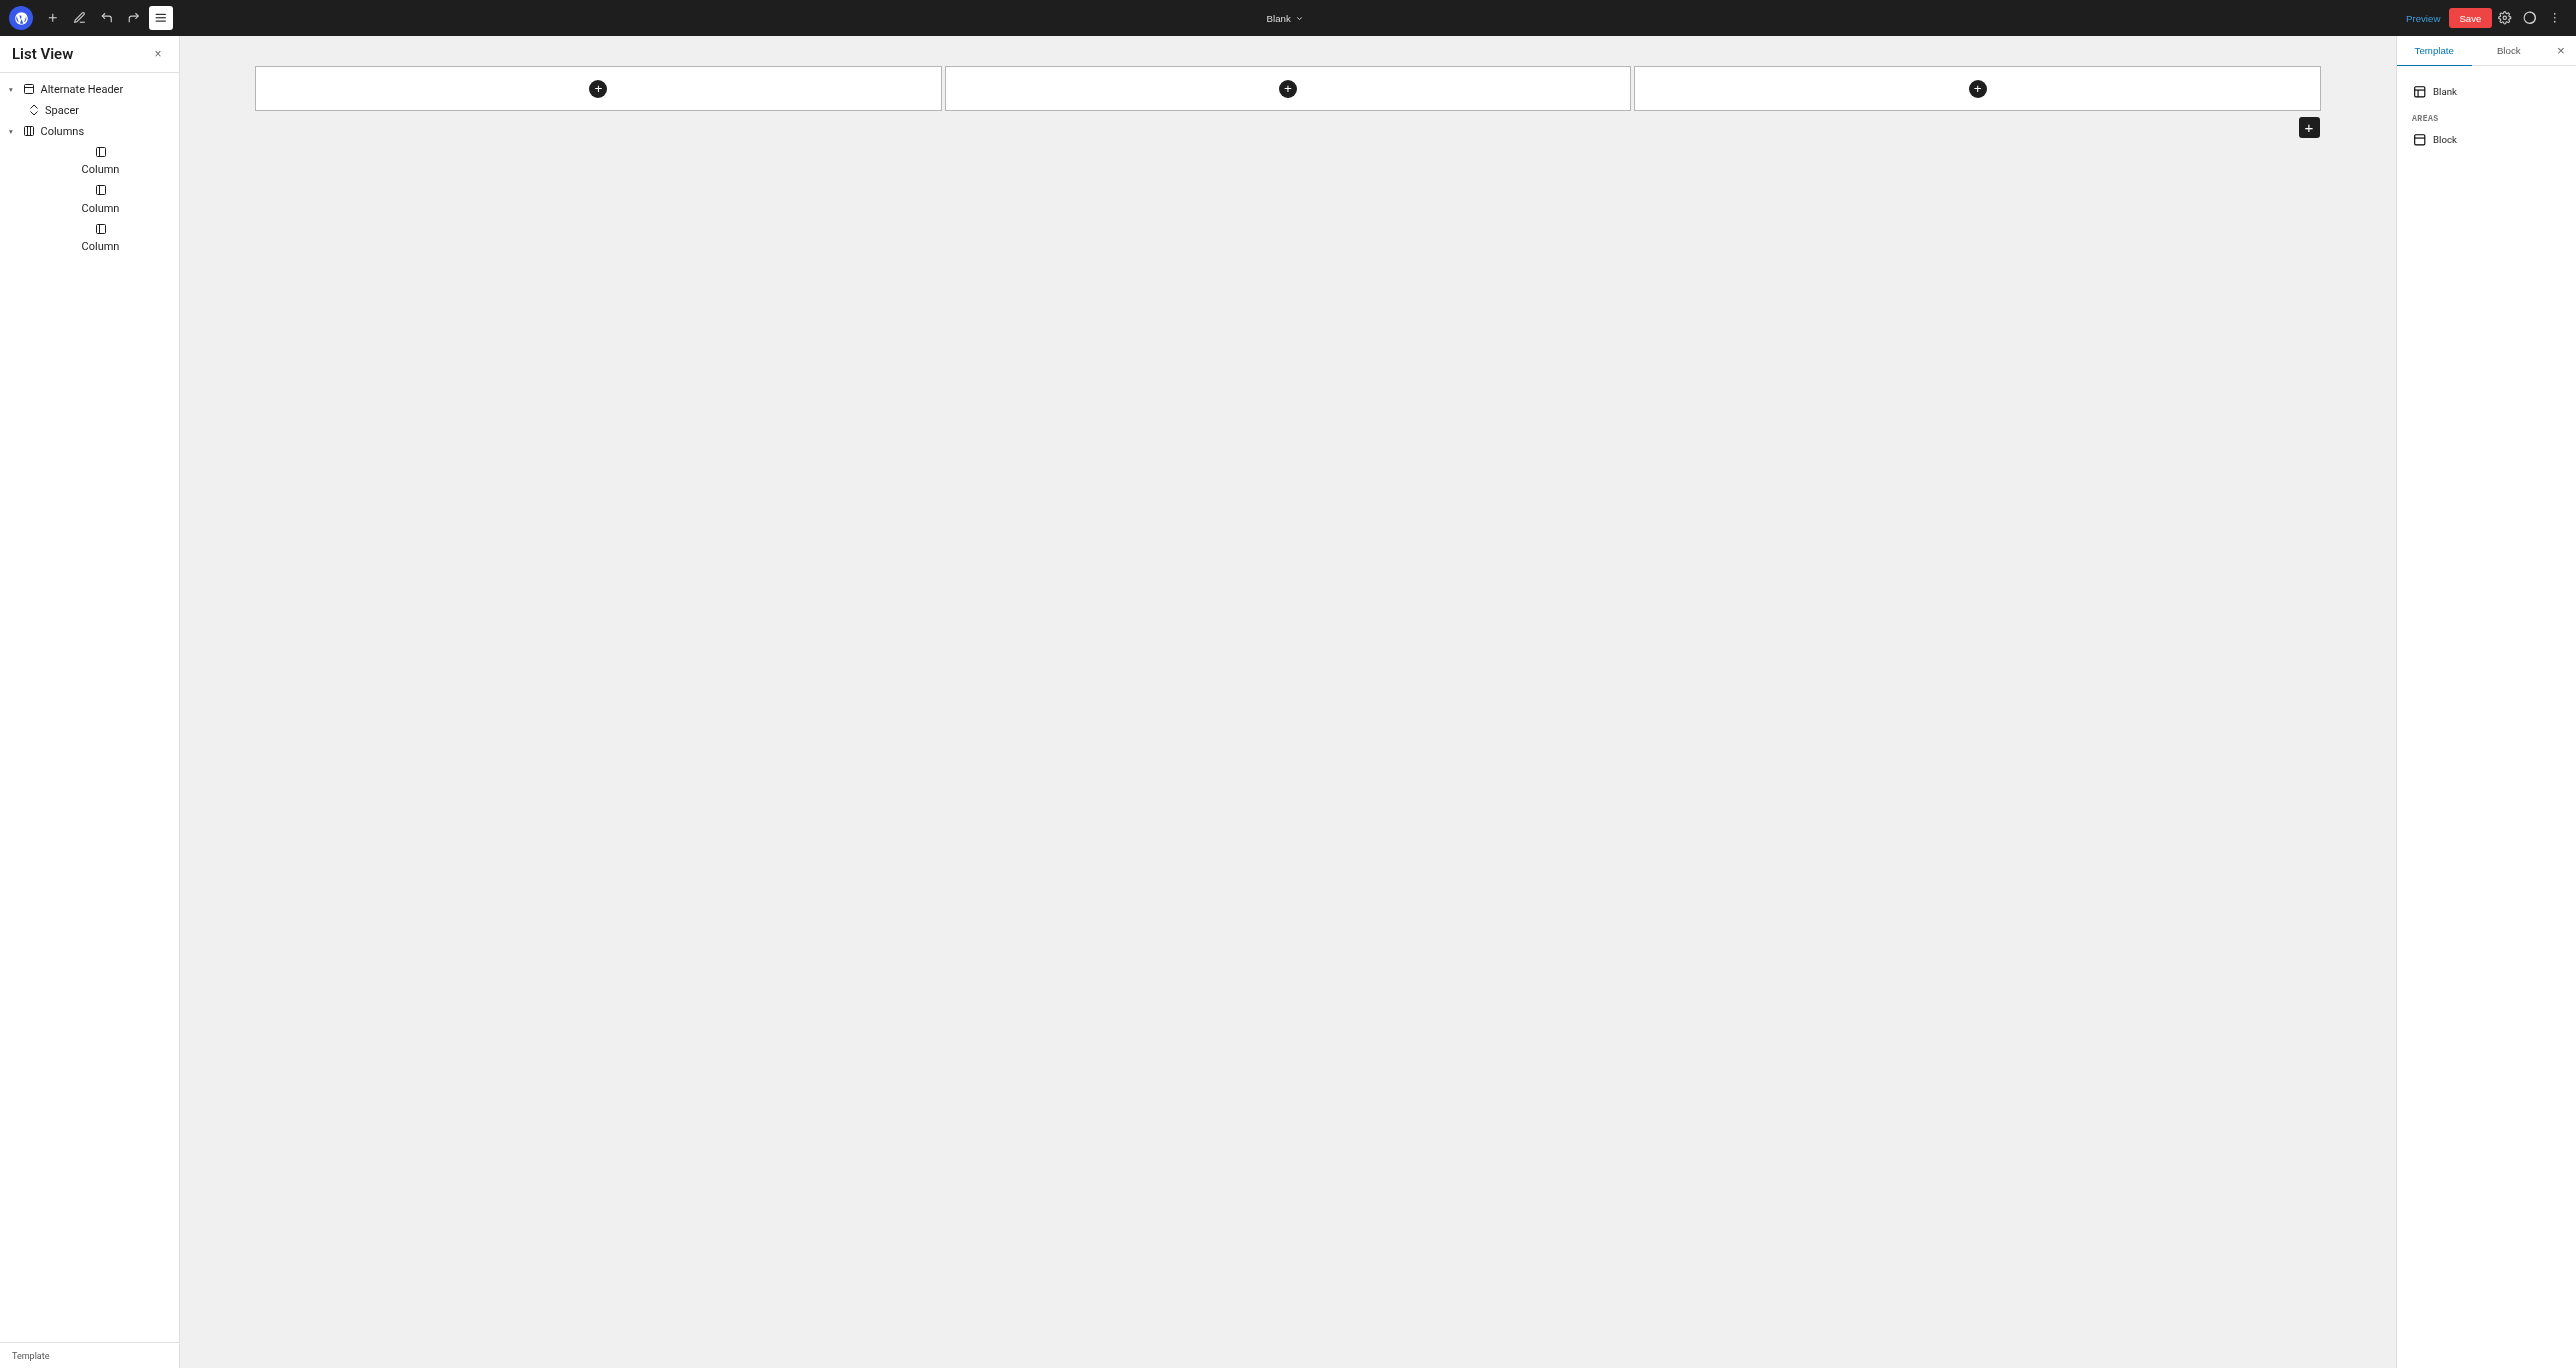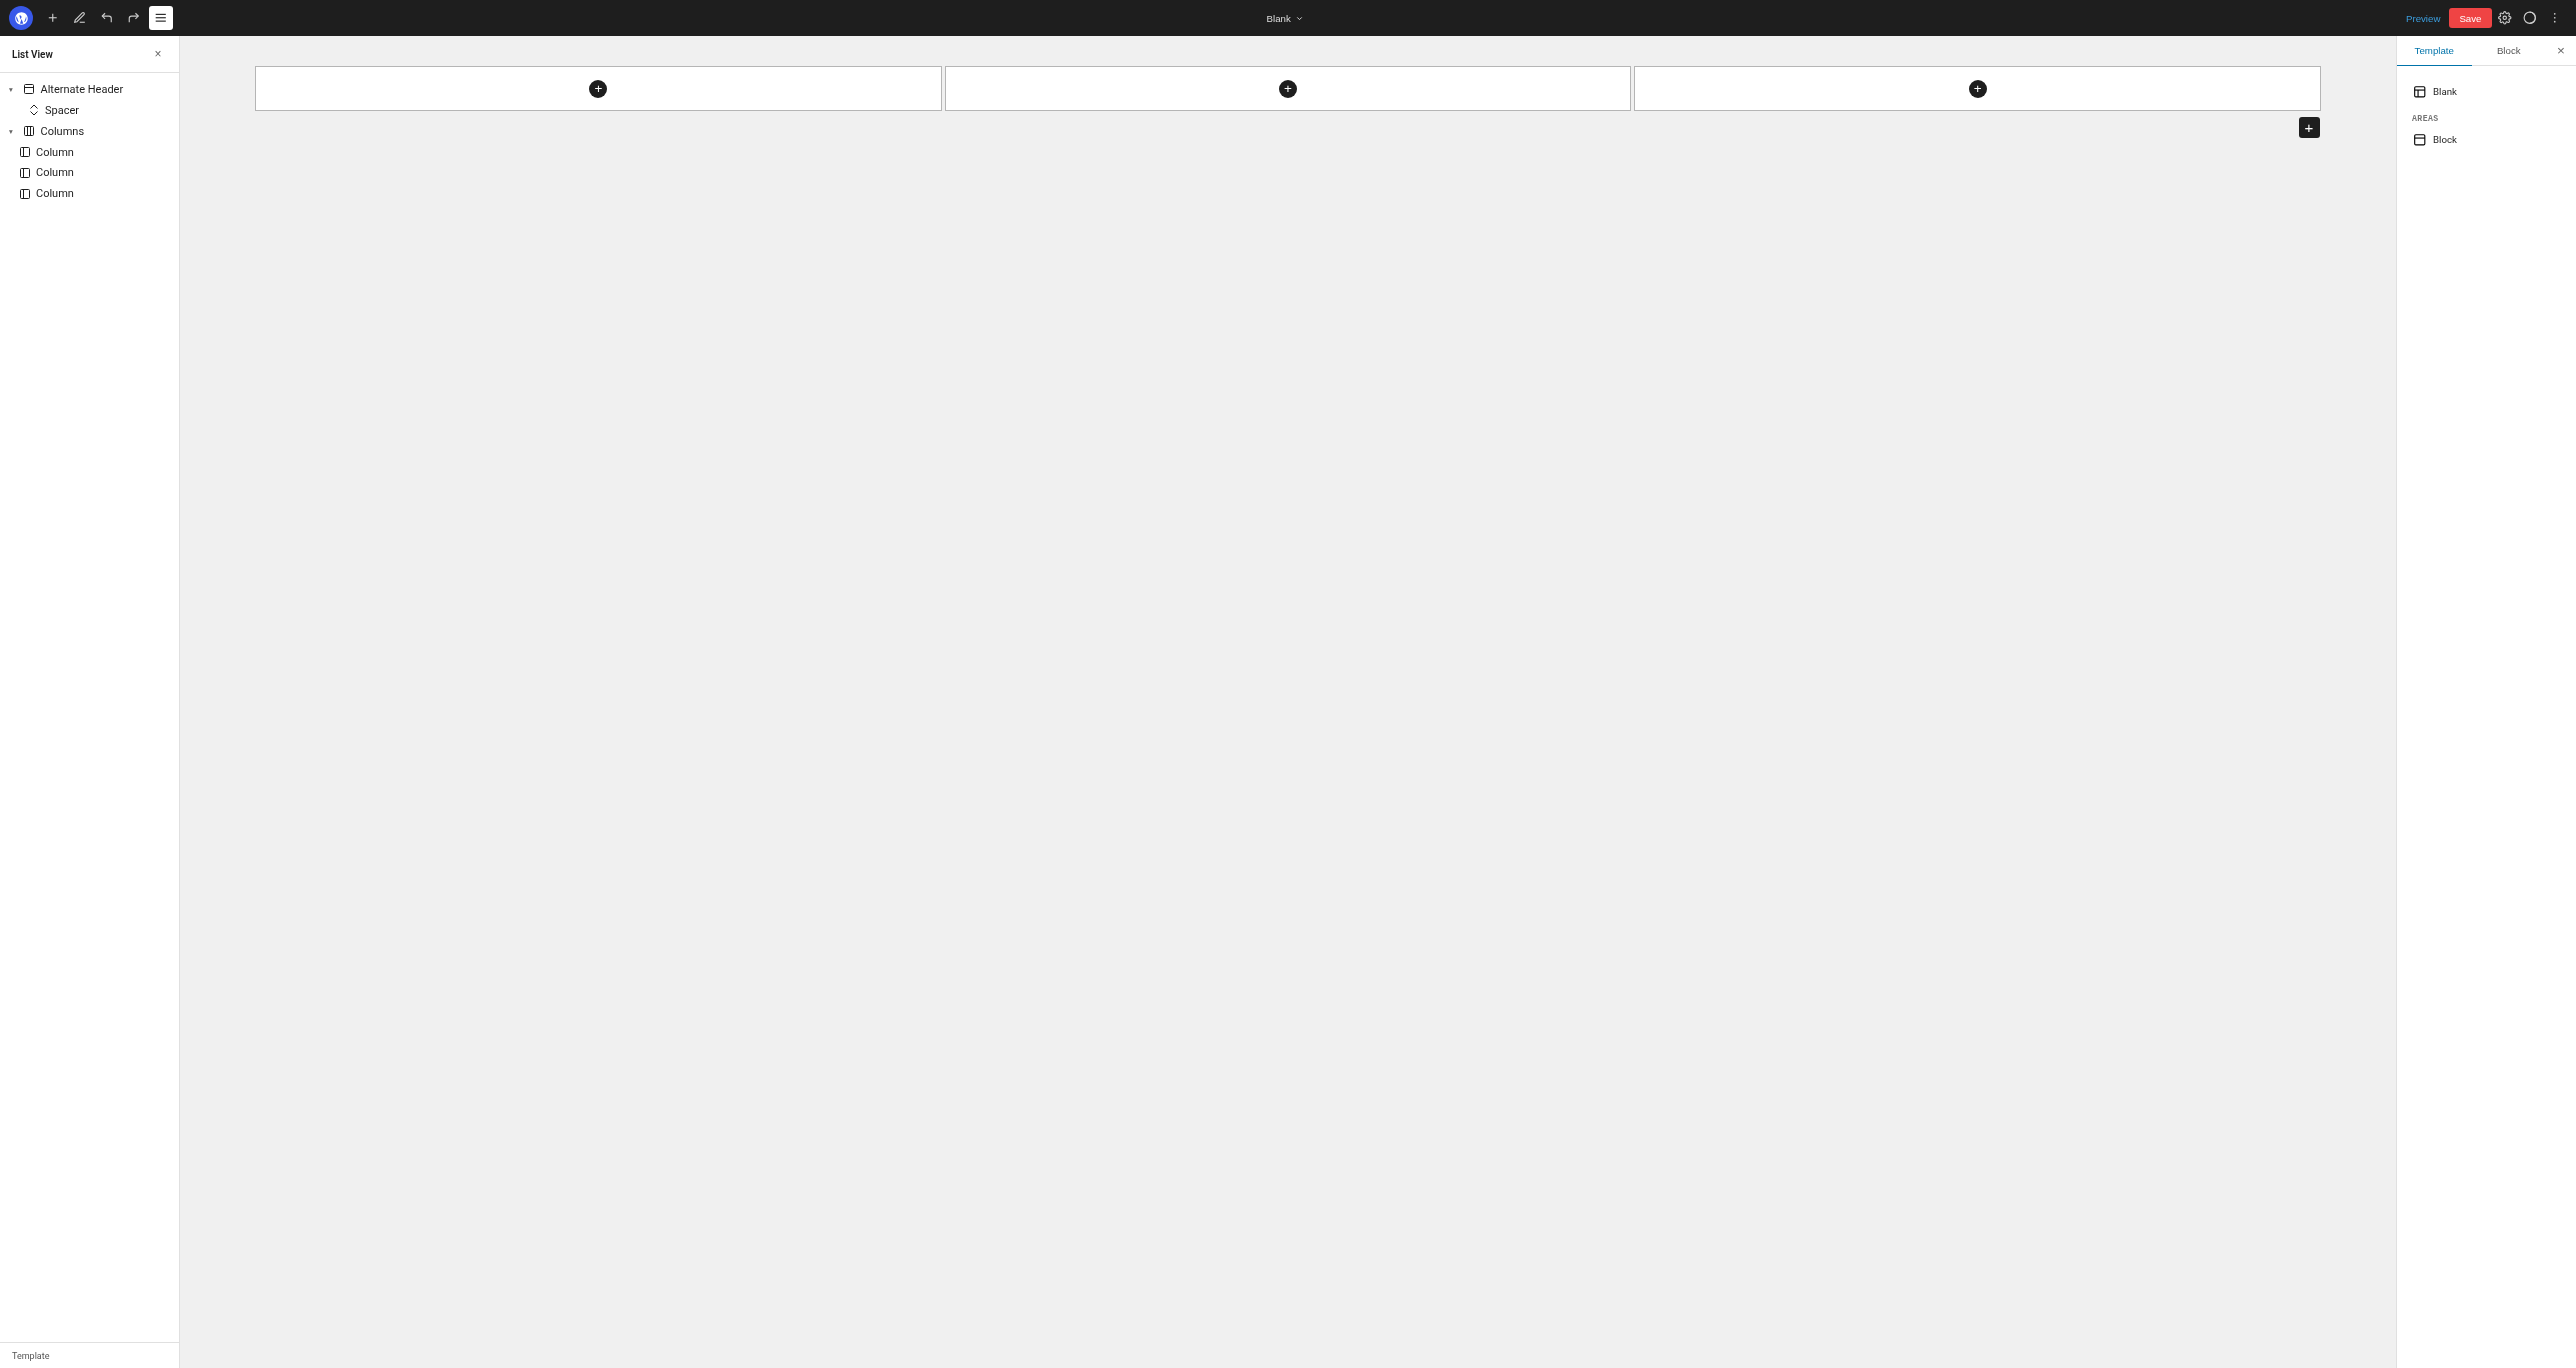--- a/index.html
+++ b/index.html
@@ -48,37 +48,37 @@
 
     
     .list-view-panel {
       width: 180px; background: #fff; border-right: 0.7px solid #e0e0e0;
       display: flex; flex-direction: column; flex-shrink: 0;
     }
     .panel-header {
       display: flex; align-items: center; justify-content: space-between;
       padding: 9px 12px; border-bottom: 0.7px solid #e0e0e0;
     }
-    .panel-header-title { font-size: 10px; font-weight: 600; color: #1e1e1e; }
+    .panel-header-title { font-size: 15px; font-weight: 600; color: #1e1e1e; }
     .close-btn {
       width: 18px; height: 18px; border: none; background: transparent; cursor: pointer;
       display: flex; align-items: center; justify-content: center; color: #666; border-radius: 2.2px;
       font-size: 12px;
     }
     .tree-content { flex: 1; overflow-y: auto; padding: 6px 0; }
     .tree-item {
       display: flex; align-items: center; gap: 4.5px; padding: 3.7px 6px 3.7px 9px;
       cursor: pointer; color: #1e1e1e; border-radius: 1.5px; user-select: none;
     }
     .tree-chevron { font-size: 7.5px; color: #666; width: 9px; flex-shrink: 0; }
     .tree-icon { width: 13.5px; height: 13.5px; flex-shrink: 0; display: flex; align-items: center; justify-content: center; }
     .tree-icon svg { width: 12px; height: 12px; }
     .tree-label { font-size: 11px; }
     .tree-item-child { padding-left: 27px; }
-    .tree-item-grandchild { padding-left: 18px; }
+    .tree-item-grandchild { padding-left: 28px; flex-direction: column; }
     .panel-footer {
       border-top: 0.7px solid #e0e0e0; padding: 7.5px 12px; font-size: 9px; color: #555;
     }
 
     
     .canvas-area {
       flex: 1; background: #f0f0f0; overflow: auto; position: relative; display: flex; flex-direction: column;
     }
     .canvas-inner { padding: 30px 75px; position: relative; min-height: 100%; }
     .columns-container { display: flex; gap: 0; width: 100%; }

